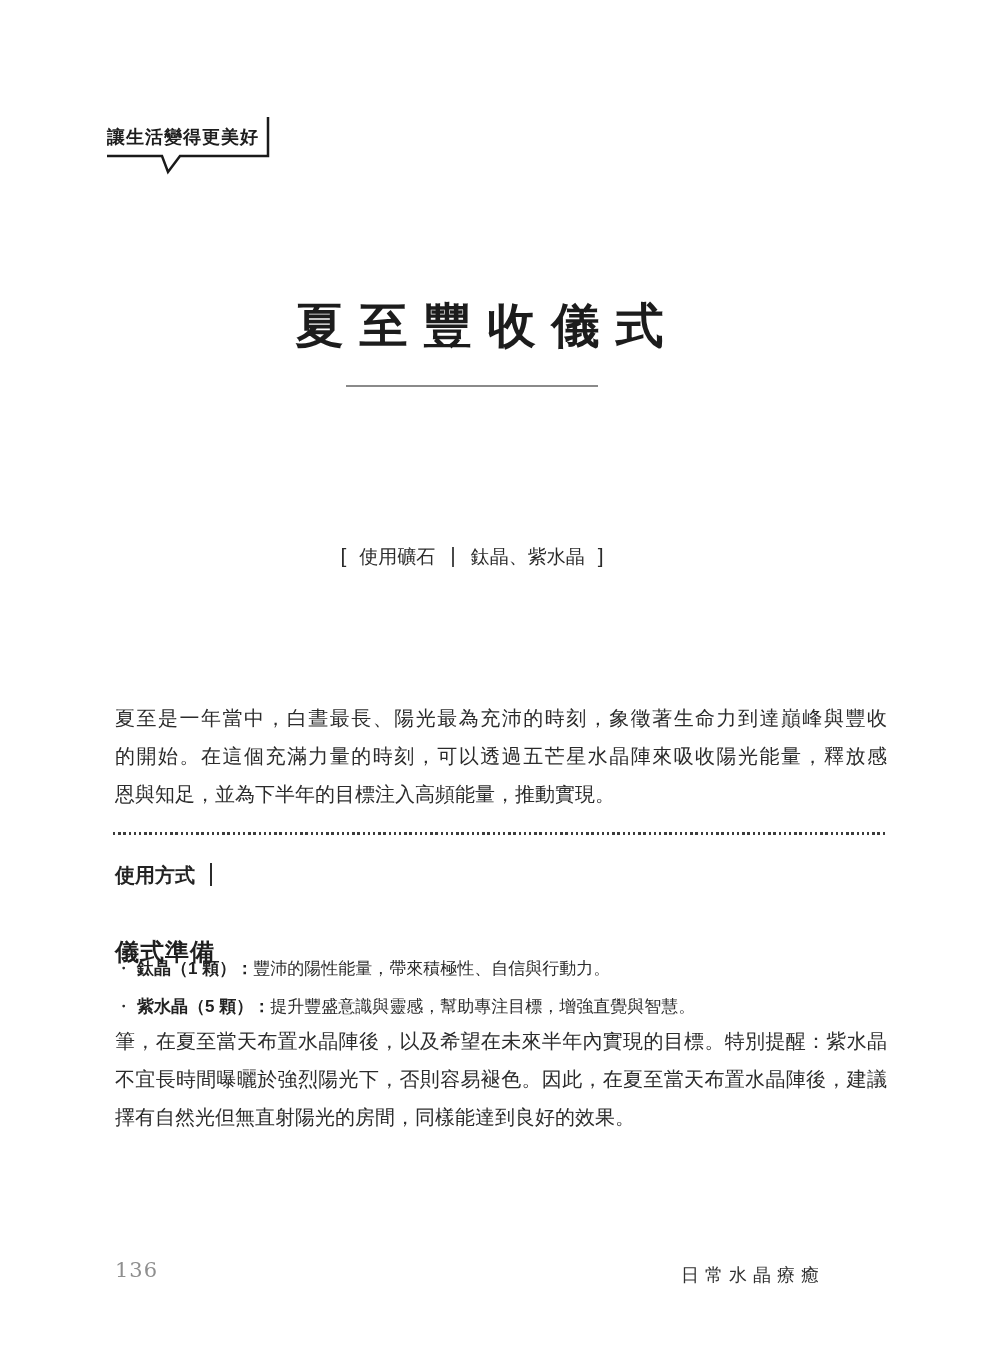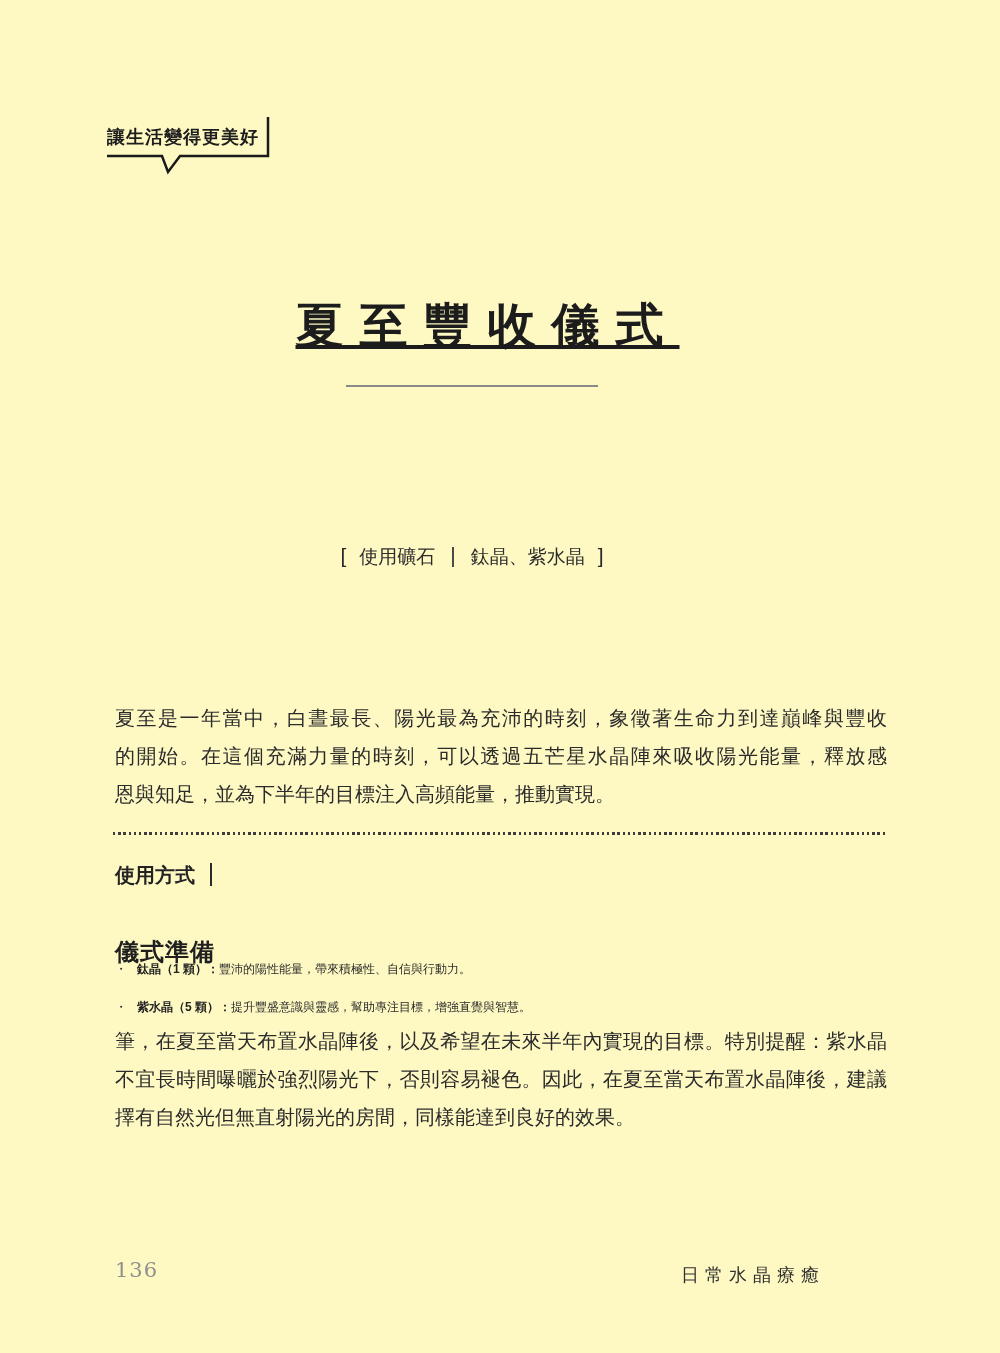--- a/index.html
+++ b/index.html
@@ -1,20 +1,20 @@
 <!DOCTYPE html>
 <html><head>
 <meta charset="utf-8">
 <style>
   html,body{margin:0;padding:0;background:#e9e9e9;}
   .page{
     position:relative;
     width:1000px;height:1353px;
     margin:0 auto;
-    background:#fef9c3;
+    background:#ffffff;
     font-family:"Liberation Sans","DejaVu Sans",sans-serif;
     color:#2b2b2b;
     overflow:hidden;
   }
 
   
   .bubble{position:absolute;left:105px;top:110px;width:172px;height:70px;}
   .bubble svg{position:absolute;left:0;top:0;}
   .bubble-text{
     position:absolute;left:2px;top:15px;
@@ -22,21 +22,20 @@
     white-space:nowrap;
   }
 
   
   .title-block{position:absolute;left:0;top:300px;width:944px;text-align:center;}
   .page-title{
     font-family:"Liberation Serif","DejaVu Serif",serif;
     font-size:48px;font-weight:600;color:#1c1c1c;
     letter-spacing:16px;line-height:52px;white-space:nowrap;
     padding-left:31px; 
-    text-decoration:underline;
   }
   .title-rule{width:252px;height:2px;background:#8a8a8a;margin:33px auto 0;}
 
   .stones-line{
     position:absolute;left:0;top:544px;width:944px;text-align:center;
     font-size:19px;color:#2b2b2b;white-space:nowrap;
   }
   .stones-line .bracket{font-size:21px;color:#2b2b2b;}
   .stones-line .gap-s{display:inline-block;width:13px;}
   .stones-line .gap-m{display:inline-block;width:17px;}
@@ -59,21 +58,21 @@
   .dotted-rule{
     position:absolute;left:113px;top:832px;width:774px;height:3px;
     background:repeating-linear-gradient(to right,#3c3c3c 0 2.4px,transparent 2.4px 5.2px);
   }
 
   .usage-row{position:absolute;left:115px;top:862px;font-size:20px;font-weight:700;color:#232323;}
   .usage-vbar{display:inline-block;width:1.5px;height:23px;background:#2b2b2b;margin-left:15px;vertical-align:-4px;}
 
   .prep-heading{position:absolute;left:115px;top:936px;font-size:24px;font-weight:700;color:#1f1f1f;letter-spacing:1px;}
 
-  .bullets{position:absolute;left:115px;top:950px;width:772px;font-size:12px;line-height:38px;}
+  .bullets{position:absolute;left:115px;top:950px;width:772px;font-size:17px;line-height:38px;}
   .bullet-row{white-space:nowrap;}
   .bullet-dot{display:inline-block;width:22px;color:#2b2b2b;}
   .bullet-label{font-weight:700;color:#222;}
 
   .prep-body{
     position:absolute;left:115px;top:1022px;width:772px;
     font-size:20px;line-height:38px;color:#2b2b2b;
   }
 
   

